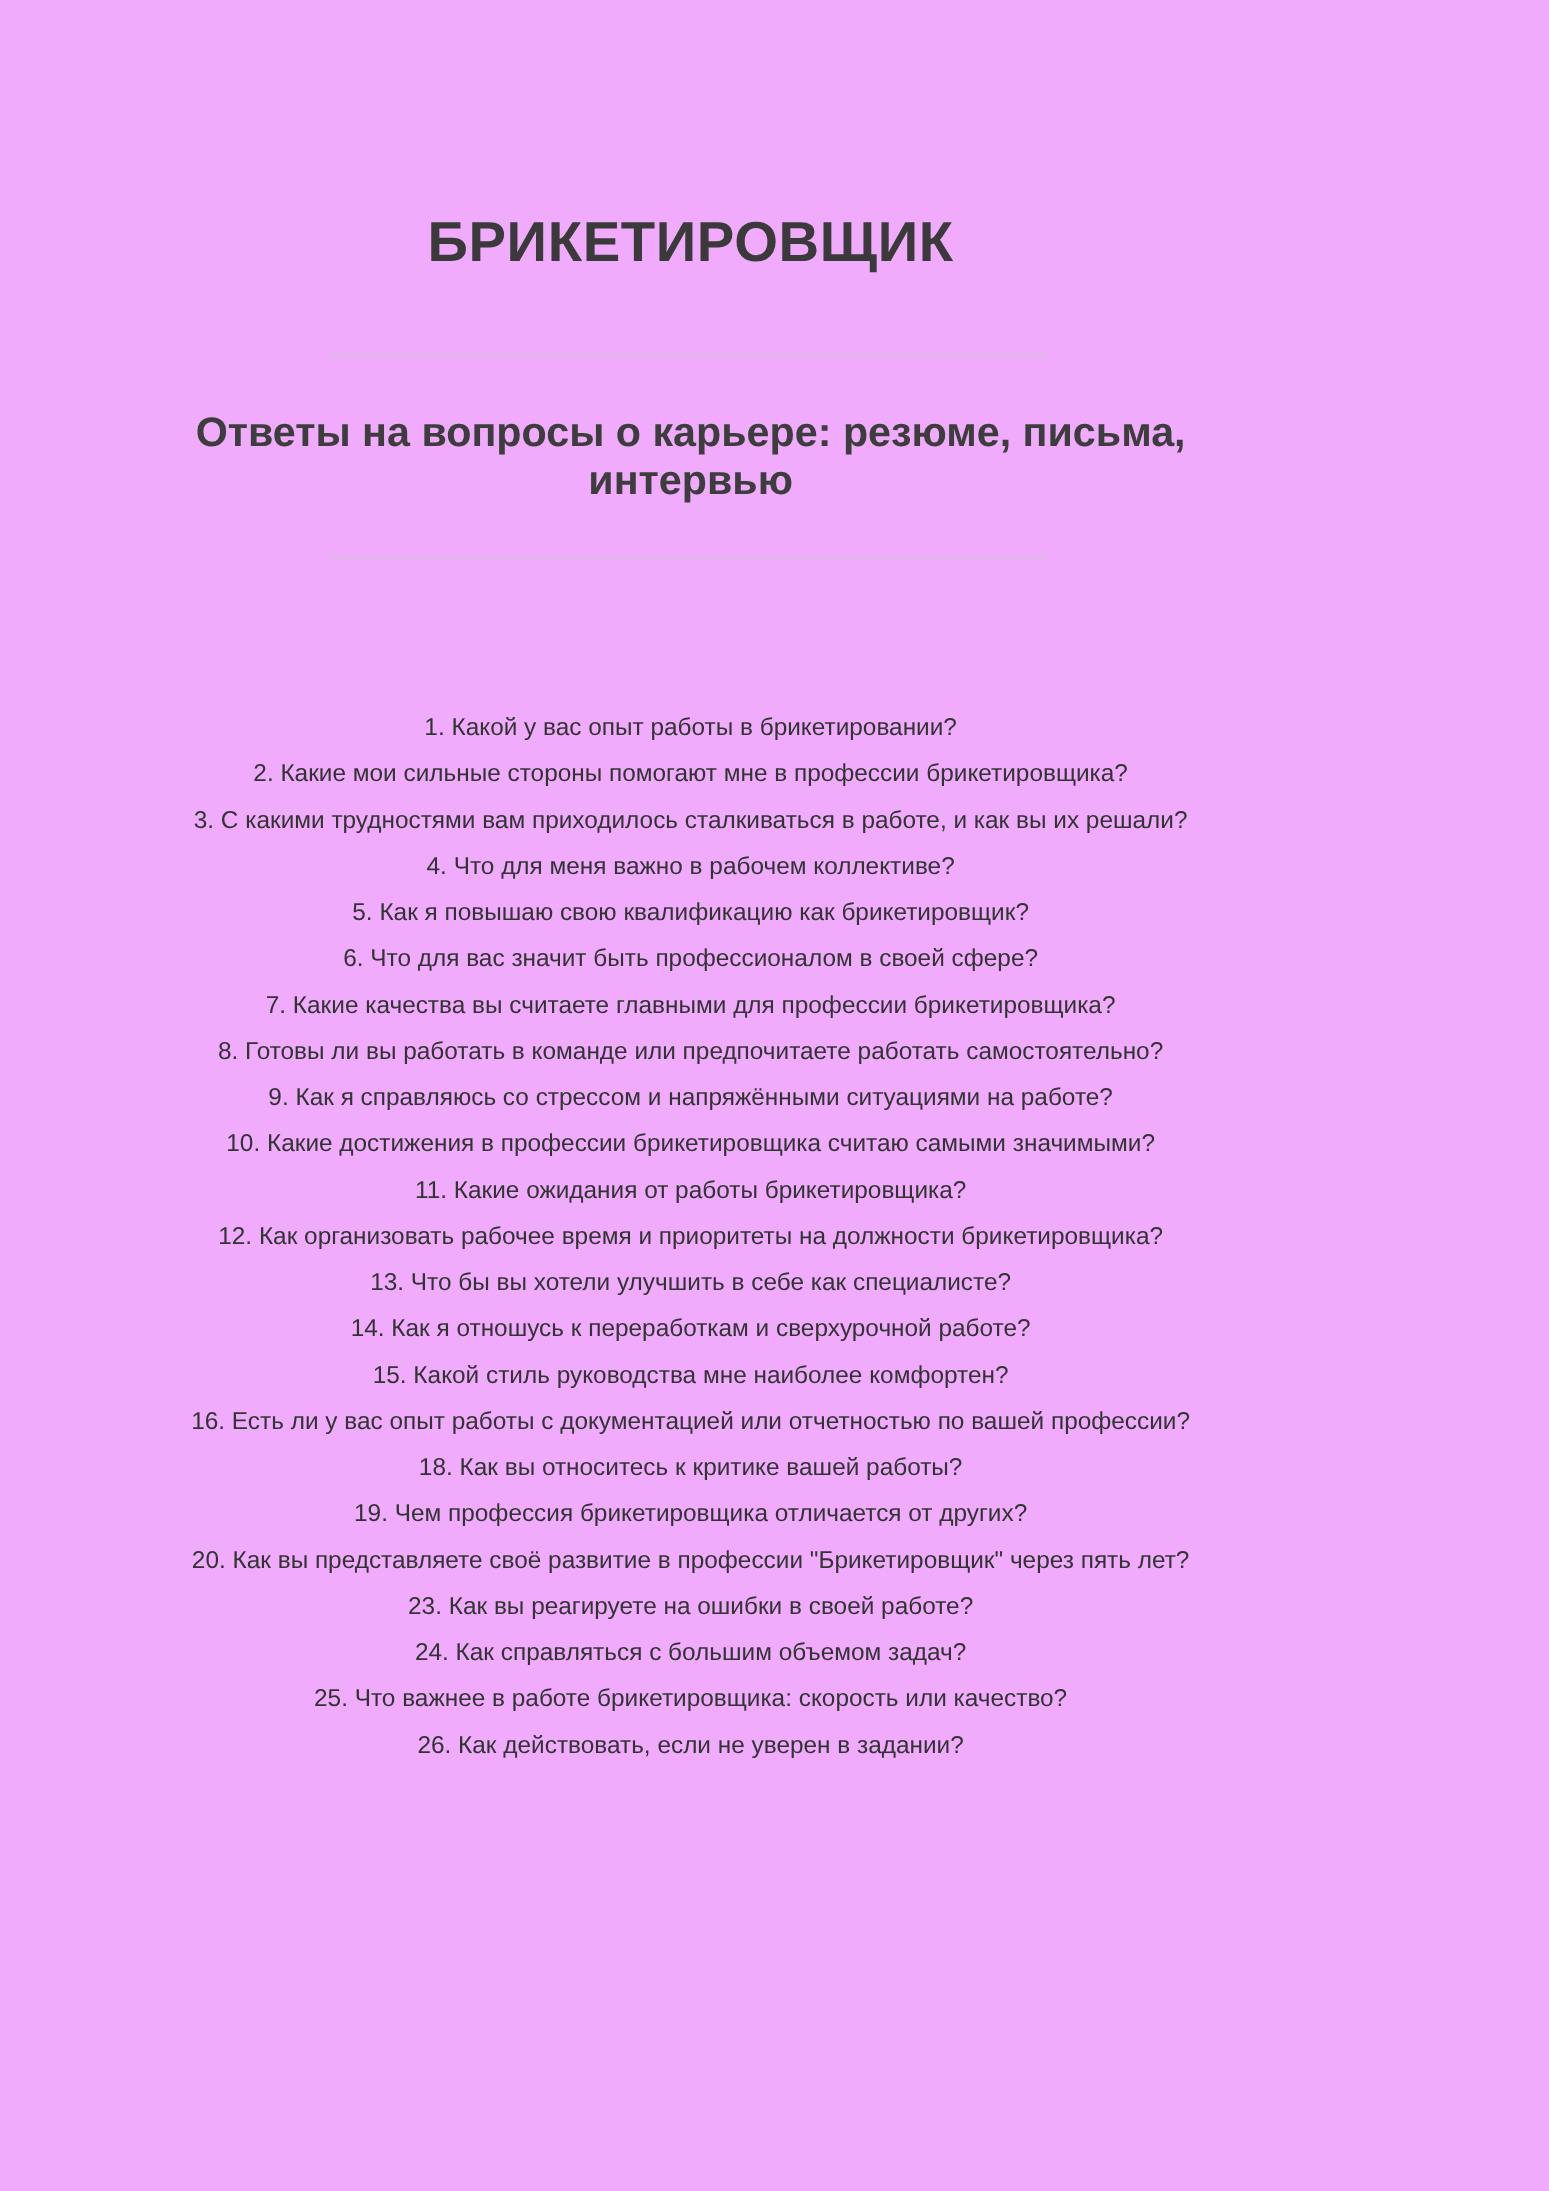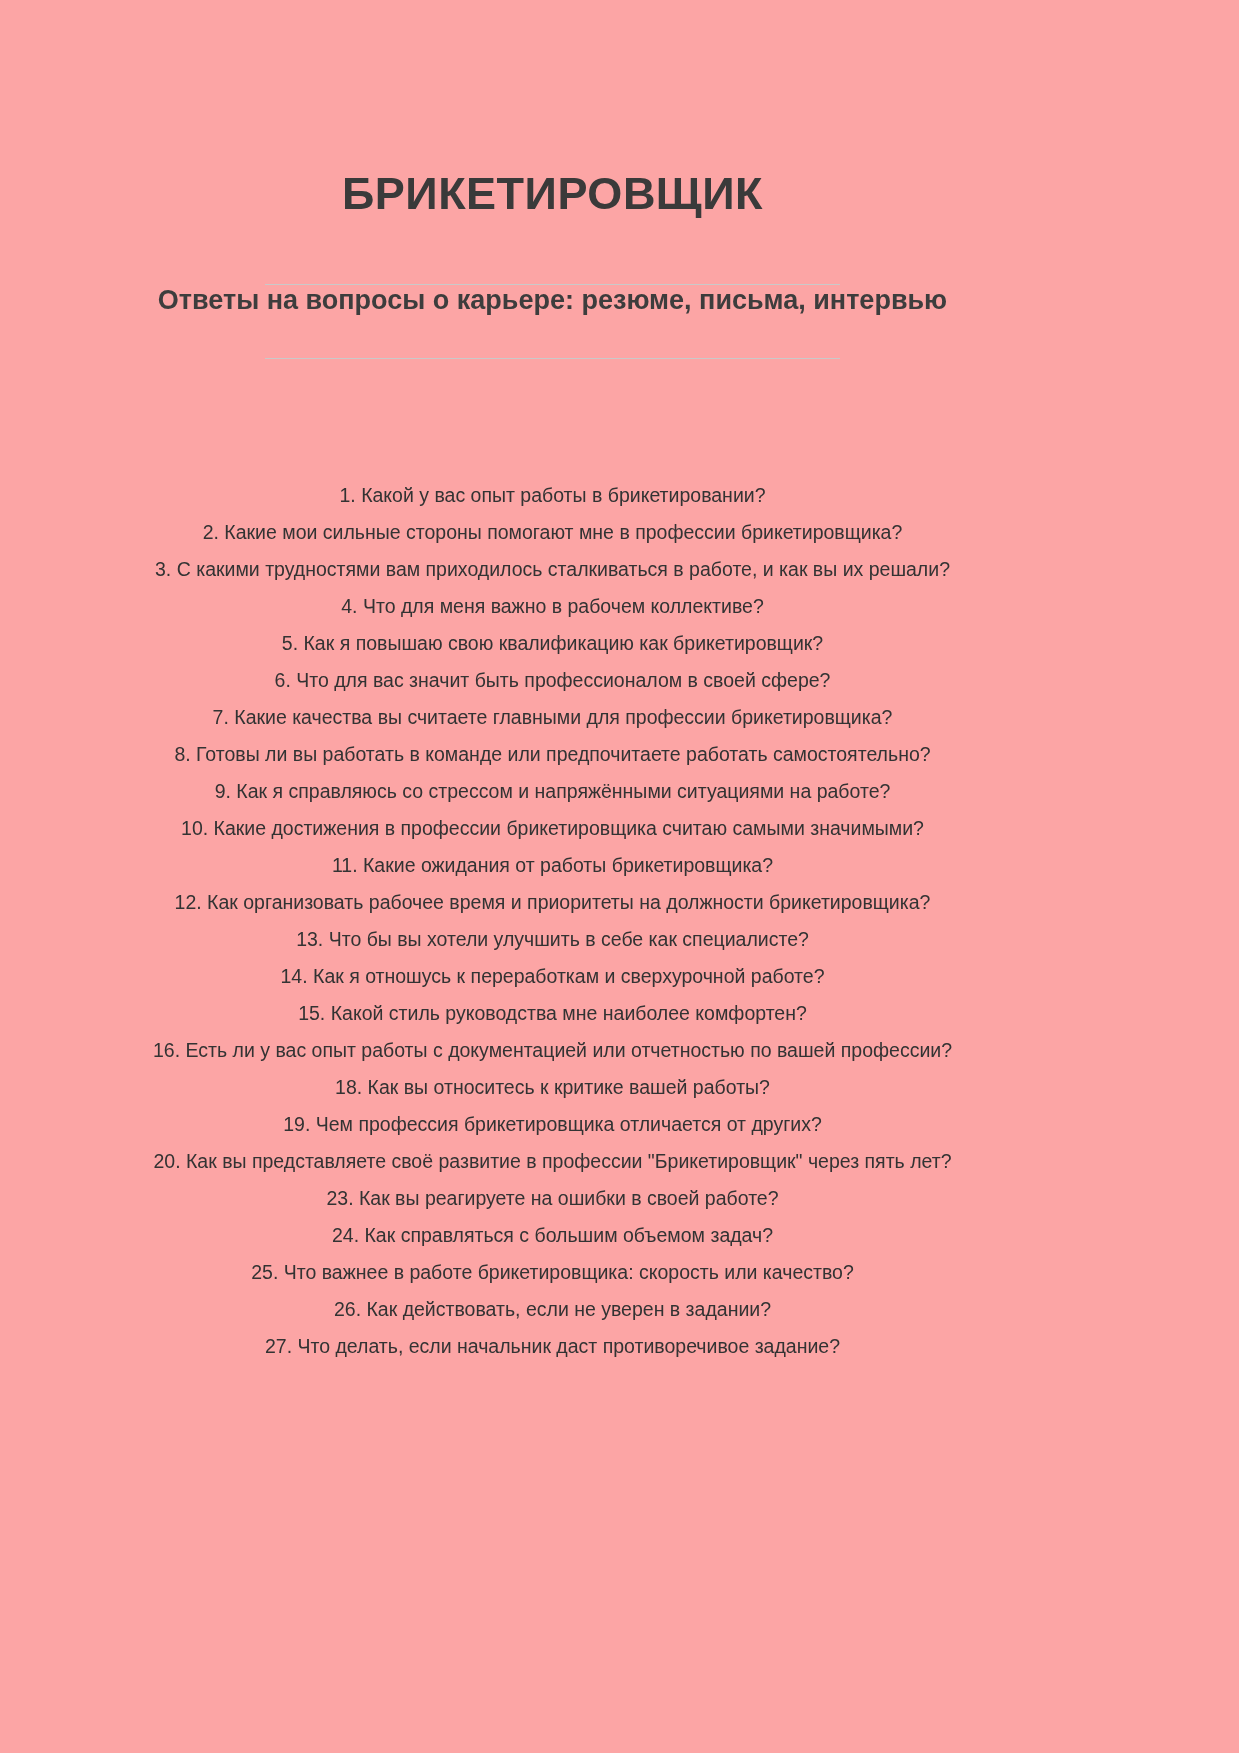--- a/index.html
+++ b/index.html
@@ -5,21 +5,21 @@
   * { margin: 0; padding: 0; box-sizing: border-box; }
   html, body {
     background: #ffffff;
     font-family: "Liberation Sans", "DejaVu Sans", sans-serif;
   }
   .page {
     position: relative;
     width: 1239px;
     height: 1753px;
     margin: 0 auto;
-    background: #fca5a5;
+    background: #f0abfc;
     overflow: hidden;
   }
   .content {
     
     margin-left: 75px;
     margin-right: 209px;
   }
   .title {
     padding-top: 168px;
     text-align: center;
@@ -30,22 +30,23 @@
   }
   .divider {
     border: none;
     border-top: 1px solid #c9c9c9;
     width: 575px;
     margin: 0 auto;
   }
   .divider-top { margin-top: 64px; }
   .divider-bottom { margin-top: 42px; }
   .subtitle {
+    margin-top: 42px;
     text-align: center;
-    font-size: 27px;
+    font-size: 33px;
     font-weight: 600;
     color: #3d3d3d;
   }
   .questions {
     margin-top: 118px;
     font-size: 19.5px;
     line-height: 37px;
     color: #333333;
   }
   .question {
@@ -83,16 +84,15 @@
         <div class="question">14. Как я отношусь к переработкам и сверхурочной работе?</div>
         <div class="question">15. Какой стиль руководства мне наиболее комфортен?</div>
         <div class="question">16. Есть ли у вас опыт работы с документацией или отчетностью по вашей профессии?</div>
         <div class="question">18. Как вы относитесь к критике вашей работы?</div>
         <div class="question">19. Чем профессия брикетировщика отличается от других?</div>
         <div class="question">20. Как вы представляете своё развитие в профессии "Брикетировщик" через пять лет?</div>
         <div class="question">23. Как вы реагируете на ошибки в своей работе?</div>
         <div class="question">24. Как справляться с большим объемом задач?</div>
         <div class="question">25. Что важнее в работе брикетировщика: скорость или качество?</div>
         <div class="question">26. Как действовать, если не уверен в задании?</div>
-        <div class="question">27. Что делать, если начальник даст противоречивое задание?</div>
       </div>
   </div>
 </div>
 
 </body></html>

